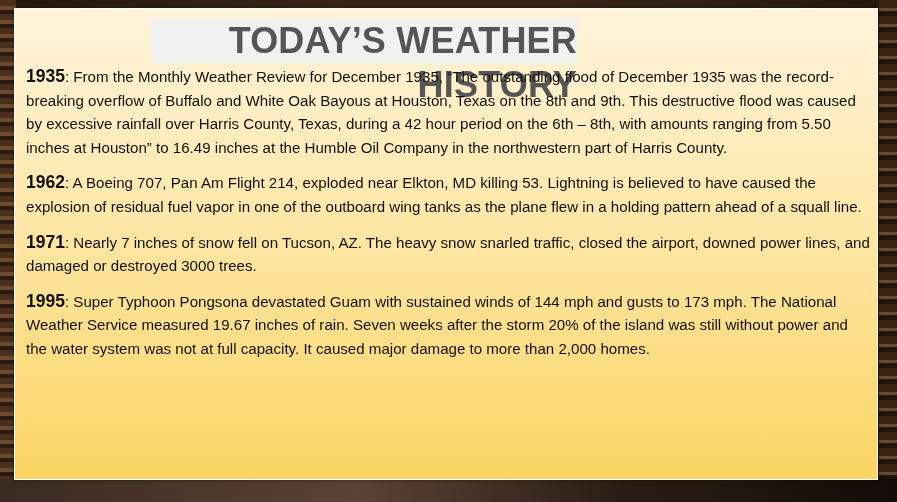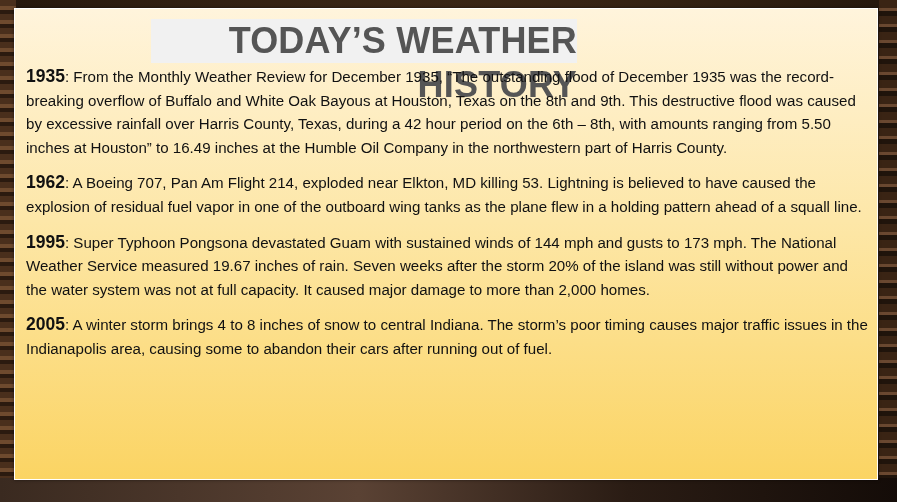--- a/index.html
+++ b/index.html
@@ -48,16 +48,16 @@
 <div class="bg-shelf-left"></div>
 <div class="bg-shelf-right"></div>
 <div class="bg-floor"></div>
 
 <div class="panel">
   <div class="title">TODAY’S WEATHER HISTORY</div>
 
   <div class="entries">
     <p class="entry"><span class="year">1935</span><span>: From the Monthly Weather Review for December 1935, “The outstanding flood of December 1935 was the record-breaking overflow of Buffalo and White Oak Bayous at Houston, Texas on the 8th and 9th. This destructive flood was caused by excessive rainfall over Harris County, Texas, during a 42 hour period on the 6th – 8th, with amounts ranging from 5.50 inches at Houston” to 16.49 inches at the Humble Oil Company in the northwestern part of Harris County.</span></p>
     <p class="entry"><span class="year">1962</span><span>: A Boeing 707, Pan Am Flight 214, exploded near Elkton, MD killing 53. Lightning is believed to have caused the explosion of residual fuel vapor in one of the outboard wing tanks as the plane flew in a holding pattern ahead of a squall line.</span></p>
+    <p class="entry"><span class="year">1971</span><span>: Nearly 7 inches of snow fell on Tucson, AZ. The heavy snow snarled traffic, closed the airport, downed power lines, and damaged or destroyed 3000 trees.</span></p>
     <p class="entry"><span class="year">1995</span><span>: Super Typhoon Pongsona devastated Guam with sustained winds of 144 mph and gusts to 173 mph. The National Weather Service measured 19.67 inches of rain. Seven weeks after the storm 20% of the island was still without power and the water system was not at full capacity. It caused major damage to more than 2,000 homes.</span></p>
-    <p class="entry"><span class="year">2005</span><span>: A winter storm brings 4 to 8 inches of snow to central Indiana. The storm’s poor timing causes major traffic issues in the Indianapolis area, causing some to abandon their cars after running out of fuel.</span></p>
   </div>
 </div>
 
 </body></html>

